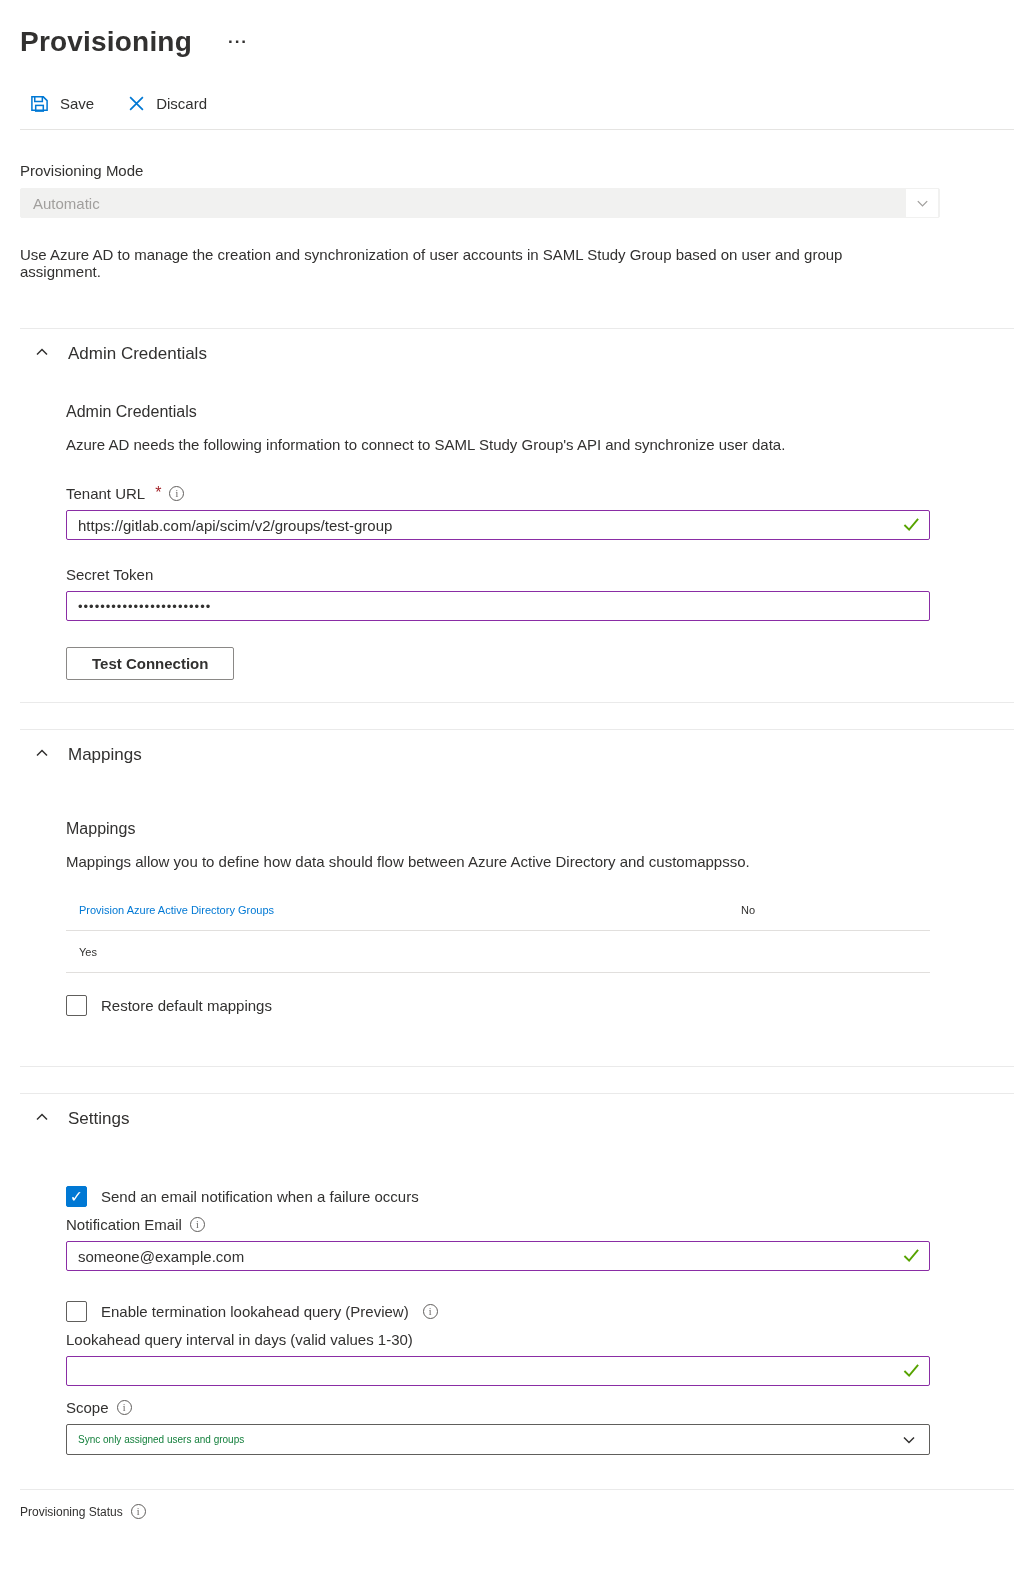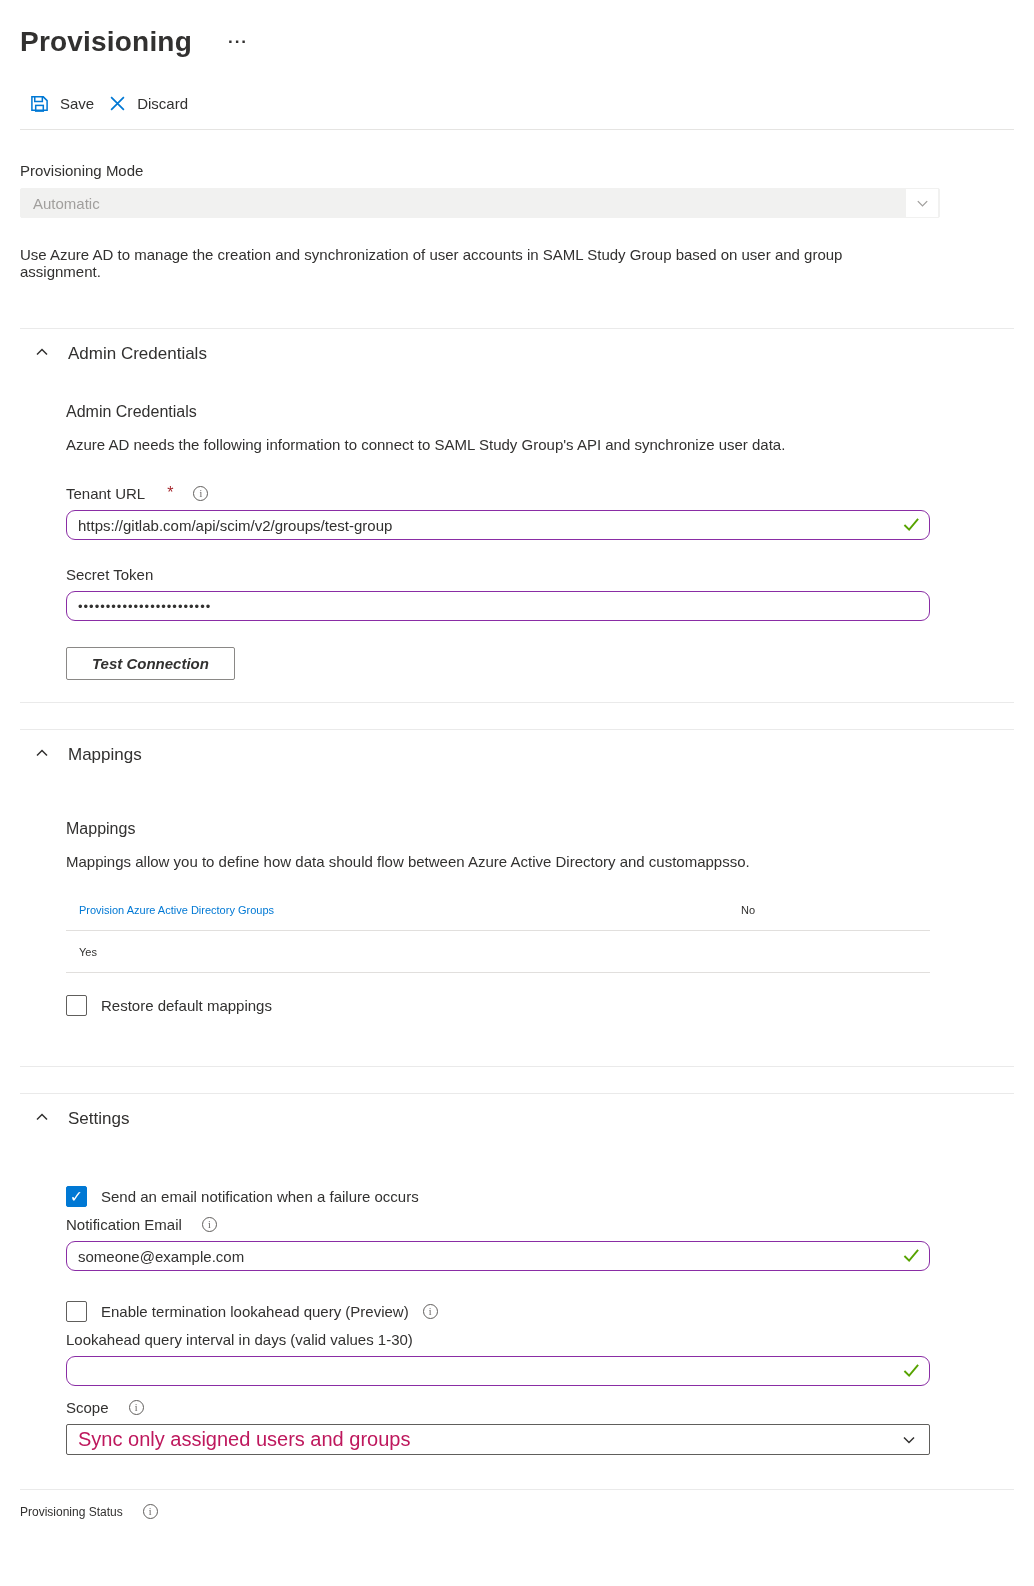--- a/index.html
+++ b/index.html
@@ -12,40 +12,40 @@
   }
   .page { padding: 0 0 40px 0; }
 
   
   .title-row { display: flex; align-items: center; padding: 26px 20px 0 20px; }
   .page-title { font-size: 28px; font-weight: 700; letter-spacing: 0.2px; }
   .title-ellipsis { margin-left: 36px; font-size: 17px; font-weight: 700; color: #323130; letter-spacing: 1px; cursor: pointer; }
 
   
   .toolbar {
-    display: flex; align-items: center; gap: 15px;
+    display: flex; align-items: center; gap: 34px;
     margin: 36px 20px 0 20px; padding: 0 0 16px 10px;
     border-bottom: 1px solid #e5e4e2;
   }
   .tb-btn { display: flex; align-items: center; gap: 11px; font-size: 15px; color: #323130; cursor: pointer; }
   .tb-btn svg { display: block; }
 
   
   .label { font-size: 15px; color: #323130; }
-  .label-row { display: flex; align-items: center; gap: 20px; }
+  .label-row { display: flex; align-items: center; gap: 8px; }
   .req { color: #a4262c; margin-left: 2px; }
   .info-icon {
     width: 15px; height: 15px; border: 1px solid #605e5c; border-radius: 50%;
     color: #605e5c; font-size: 10px; line-height: 13px; text-align: center;
     font-family: "Liberation Serif", serif; font-style: normal; display: inline-block;
     flex: none;
   }
   .input-wrap { position: relative; margin-top: 8px; }
   .text-input {
-    width: 100%; height: 30px; border: 1px solid #8a2da5; border-radius: 9px;
+    width: 100%; height: 30px; border: 1px solid #8a2da5; border-radius: 2px;
     font-size: 15px; color: #323130; padding: 0 34px 0 11px;
     font-family: "Liberation Sans", sans-serif; background: #fff; outline: none;
   }
   .text-input.pw { font-size: 13px; letter-spacing: 1px; color: #323130; }
   .valid-check { position: absolute; right: 10px; top: 7px; }
 
   
   .dis-select {
     margin-top: 9px; height: 30px; background: #f1f1f0; border: 1px solid #f1f1f0;
     display: flex; align-items: center; border-radius: 2px; position: relative;
@@ -54,21 +54,21 @@
   .dis-select .chev-box {
     width: 32px; height: 28px; background: #fff; display: flex; align-items: center;
     justify-content: center; margin-right: 1px;
   }
 
   
   .en-select {
     margin-top: 8px; height: 31px; background: #fff; border: 1px solid #605e5c;
     border-radius: 2px; display: flex; align-items: center; cursor: pointer;
   }
-  .en-select .val { flex: 1; font-size: 20px; color: #be185d; padding-left: 11px; }
+  .en-select .val { flex: 1; font-size: 10px; color: #15803d; padding-left: 11px; }
   .en-select .chev { margin-right: 12px; display: flex; }
 
   
   .divider { border: none; border-top: 1px solid #eaeaea; margin: 0 20px; }
   .section-gap { height: 28px; margin: 0 20px; border-top: 1px solid #eaeaea; border-bottom: 1px solid #eaeaea; }
   .section-header {
     display: flex; align-items: center; gap: 18px;
     padding: 15px 20px 15px 34px; cursor: pointer;
   }
   .section-header .sec-title { font-size: 17px; color: #323130; }
@@ -78,21 +78,20 @@
   .sub-desc { font-size: 15px; color: #323130; margin-top: 13px; line-height: 22px; }
 
   .mt-28 { margin-top: 28px; }
   .mt-26 { margin-top: 26px; }
 
   .btn-secondary {
     margin-top: 26px; display: inline-block; background: #fff;
     border: 1px solid #8a8886; border-radius: 2px; padding: 7px 25px;
     font-size: 15px; font-weight: 700; color: #323130; cursor: pointer;
     font-family: "Liberation Sans", sans-serif;
-    font-style: italic;
   }
 
   
   .map-table { margin-top: 16px; }
   .map-row { display: grid; grid-template-columns: 662px 1fr; align-items: center; }
   .map-head { border-bottom: 1px solid #e1dfdd; height: 44px; }
   .map-head .cell { font-size: 15px; font-weight: 700; }
   .map-body-row { height: 42px; border-bottom: 1px solid #e1dfdd; }
   .cell { padding-left: 13px; font-size: 11px; }
   .map-link { color: #0078d4; cursor: pointer; text-decoration: none; }

